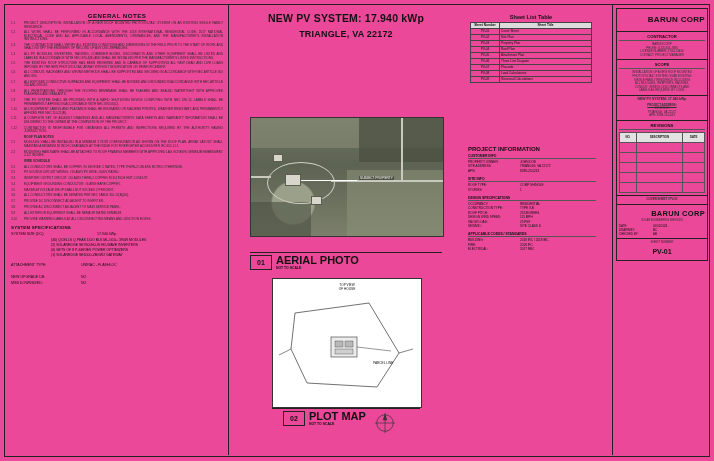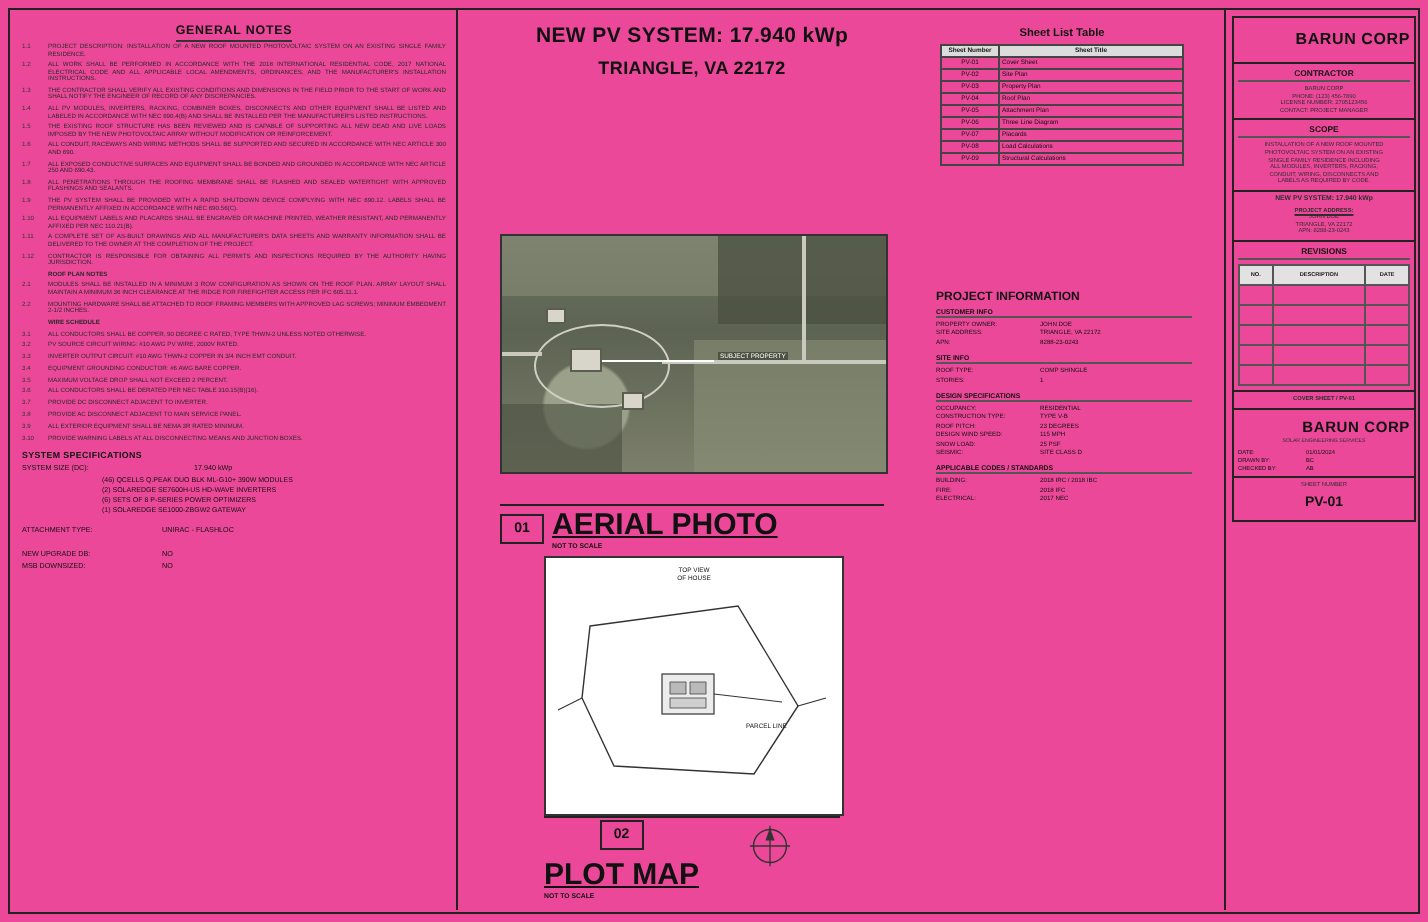--- a/index.html
+++ b/index.html
@@ -35,21 +35,21 @@
      linear-gradient(180deg,#6f7464 0%,#5d6352 40%,#7b7f6b 100%);
      border:1px solid #333;overflow:hidden;}
   .ae-field{position:absolute;background:#8d9179;}
   .ae-dark{position:absolute;background:#4a4f40;}
   .ae-road{position:absolute;background:#c9c9be;}
   .ae-house{position:absolute;background:#d8d6cb;border:.5px solid #5c5c50;}
   .ae-oval{position:absolute;border:1.5px solid #cfcfc4;border-radius:50%;}
   .ae-label{position:absolute;font-size:3.2px;color:#fff;background:rgba(0,0,0,.35);padding:0 1px;}
   .cap{position:absolute;display:flex;align-items:center;gap:4px;}
   .cap .bx{width:20px;height:13px;border:1px solid #222;display:flex;align-items:center;justify-content:center;font-size:7px;font-weight:bold;}
-  .cap .tx{font-size:15px;font-weight:bold;text-decoration:underline;}
+  .cap .tx{font-size:11px;font-weight:bold;}
   .cap .sc{font-size:3.4px;font-weight:bold;}
   .cap-rule{position:absolute;height:1px;background:#222;}
 
   #plot{position:absolute;left:272px;top:278px;width:148px;height:128px;border:1px solid #333;background:#fff;}
   .pl-note{position:absolute;font-size:3.2px;text-align:center;line-height:4px;}
   .pl-lbl{position:absolute;font-size:3.2px;}
   .pl-arr{position:absolute;width:22px;height:22px;}
 
   
   #sheetlist{position:absolute;left:470px;top:14px;width:122px;}
@@ -270,21 +270,21 @@
       <polyline points="126,74 140,70" fill="none" stroke="#333" stroke-width="0.6"></polyline>
       <rect x="58" y="58" width="26" height="20" fill="#ececec" stroke="#333" stroke-width="0.6"></rect>
       <rect x="62" y="62" width="8" height="6" fill="#b9b9b9" stroke="#444" stroke-width="0.4"></rect>
       <rect x="72" y="62" width="8" height="6" fill="#b9b9b9" stroke="#444" stroke-width="0.4"></rect>
       <rect x="62" y="70" width="18" height="5" fill="#cfcfcf" stroke="#444" stroke-width="0.4"></rect>
       <line x1="84" y1="68" x2="118" y2="72" stroke="#333" stroke-width="0.5"></line>
     </svg>
     <div class="pl-lbl" style="left:100px;top:82px;">PARCEL LINE</div>
   </div>
   <div class="cap-rule" style="left:272px;top:408px;width:148px;"></div>
-  <div class="cap" style="left:272px;top:410px;flex-direction:column;">
+  <div class="cap" style="left:283px;top:410px;">
     <div class="bx">02</div>
     <div>
       <div class="tx">PLOT MAP</div>
       <div class="sc">NOT TO SCALE</div>
     </div>
   </div>
   <svg class="pl-arr" style="left:374px;top:412px;" viewBox="0 0 24 24">
     <circle cx="12" cy="12" r="9" fill="none" stroke="#333" stroke-width="0.8"></circle>
     <line x1="12" y1="1" x2="12" y2="23" stroke="#333" stroke-width="0.7"></line>
     <line x1="1" y1="12" x2="23" y2="12" stroke="#333" stroke-width="0.7"></line>

